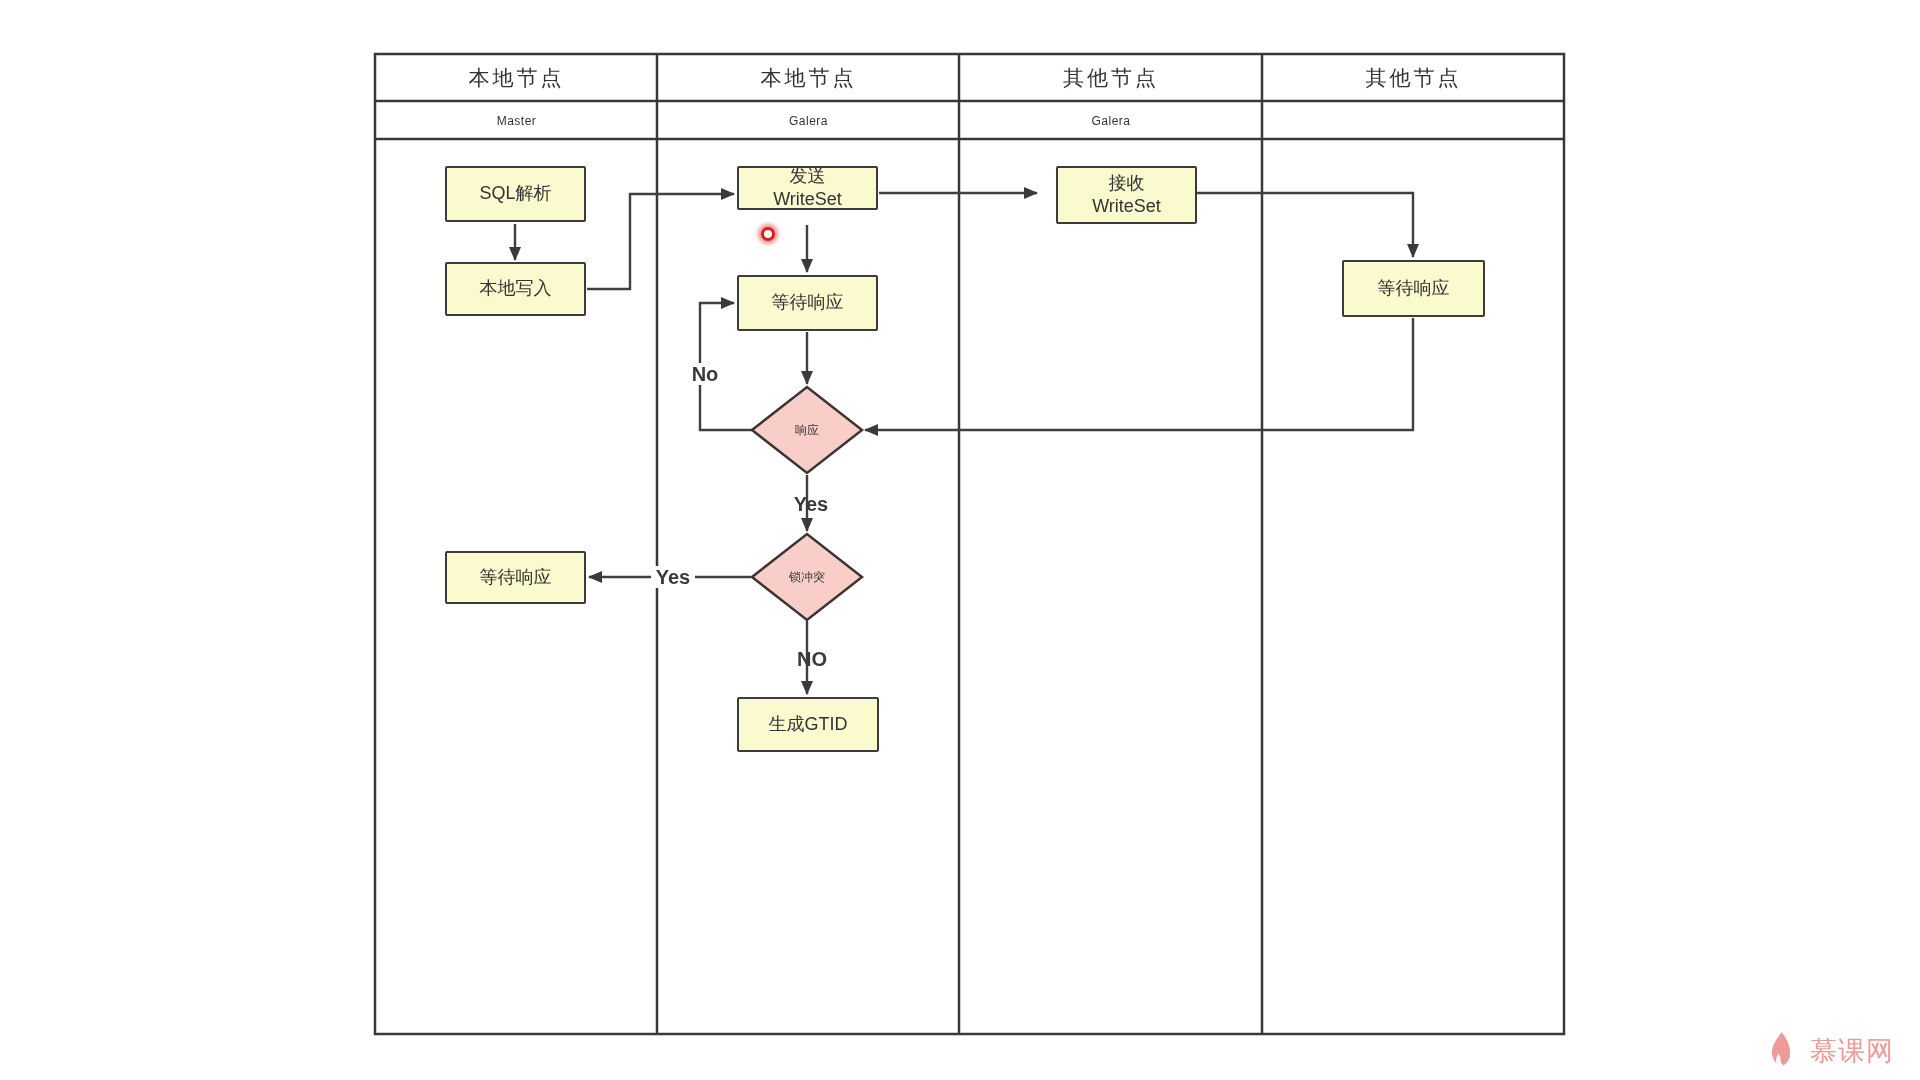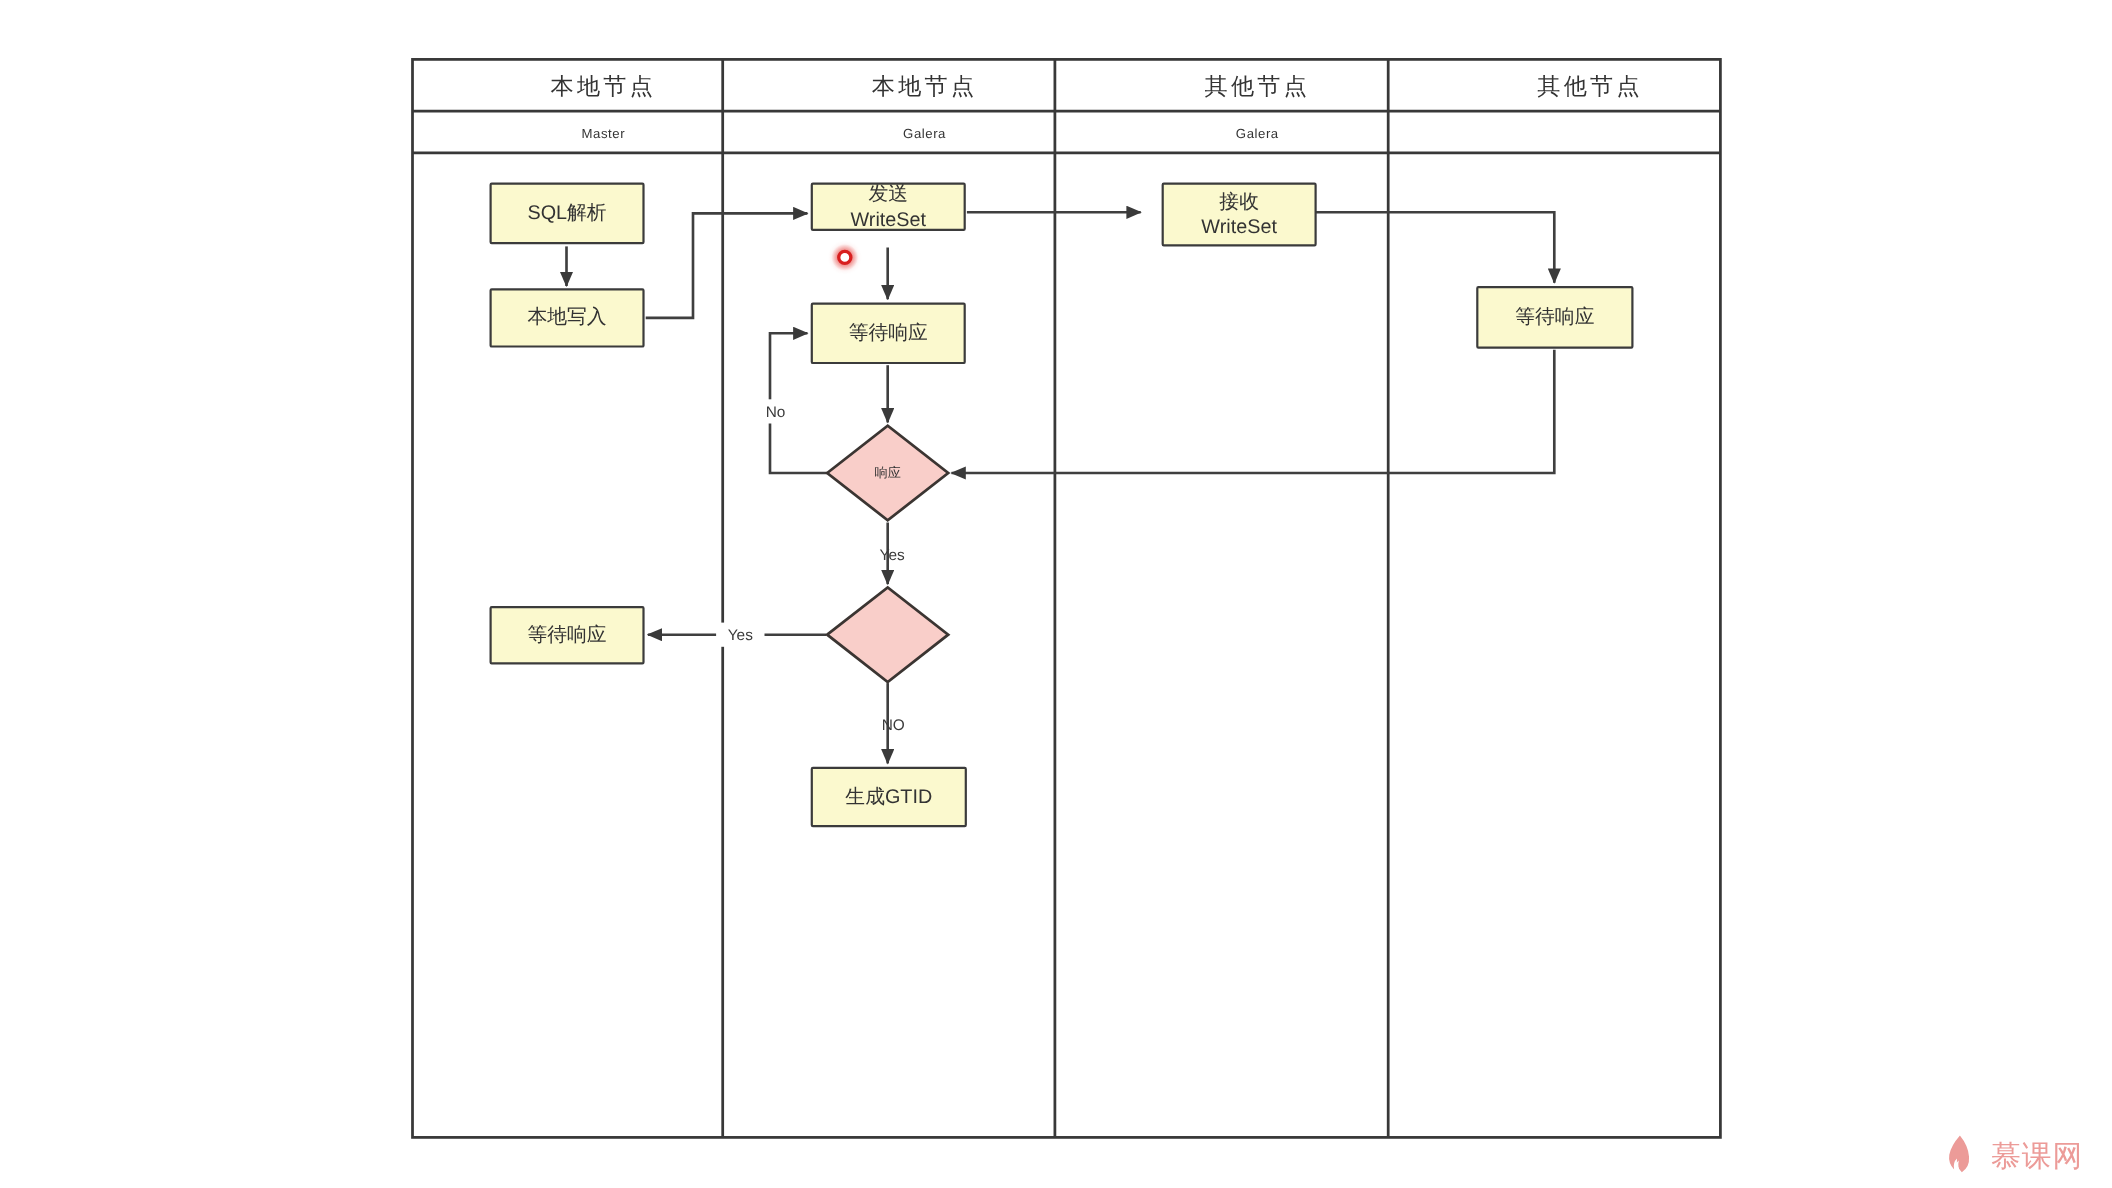--- a/index.html
+++ b/index.html
@@ -11,21 +11,20 @@
     overflow:hidden;
     position:relative;
   }
   .canvas{position:absolute;left:0;top:0;width:1920px;height:1080px;}
   .layer{position:absolute;left:0;top:0;}
 
   
   .lane-title,.lane-sub{
     position:absolute;display:flex;align-items:center;justify-content:center;
     color:#333;
-    padding-left:32px;
   }
   .lane-title{top:55px;height:46px;font-size:21px;letter-spacing:3px;}
   .lane-sub{top:102px;height:37px;font-size:12px;letter-spacing:.5px;}
   .lt1{left:376px;width:281px;} .lt2{left:658px;width:301px;}
   .lt3{left:960px;width:302px;} .lt4{left:1263px;width:301px;}
 
   
   .node{
     position:absolute;box-sizing:border-box;
     background:#FBF9CE;border:2.5px solid #3B3B3B;border-radius:2px;
@@ -45,21 +44,21 @@
   .diamond-label{
     position:absolute;display:flex;align-items:center;justify-content:center;
     font-size:12px;color:#333;font-family:Liberation Serif, serif;
   }
   .d-response{left:752px;top:387px;width:110px;height:86px;}
   .d-conflict{left:752px;top:534px;width:110px;height:86px;}
 
   
   .edge-label{
     position:absolute;display:flex;align-items:center;justify-content:center;
-    font-size:14px;color:#3a3a3a;background:#ffffff;padding:0 3px;
+    font-size:20px;color:#3a3a3a;background:#ffffff;padding:0 3px;font-weight:bold;
   }
   .el-no{left:686px;top:363px;width:32px;height:22px;}
   .el-yes-resp{left:789px;top:493px;width:38px;height:22px;background:transparent;}
   .el-yes-conf{left:651px;top:566px;width:38px;height:22px;}
   .el-no-conf{left:790px;top:648px;width:38px;height:22px;background:transparent;}
 
   
   .click-indicator{
     position:absolute;left:756px;top:222px;width:24px;height:24px;
     border-radius:50%;
@@ -148,20 +147,21 @@
   </div>
   <div class="node n-recv">
     <span>接收</span>
     <span>WriteSet</span>
   </div>
   <div class="node n-verify">
     <span>等待响应</span>
   </div>
 
   <div class="diamond-label d-response">响应</div>
+  <div class="diamond-label d-conflict">锁冲突</div>
 
   <div class="edge-label el-no">No</div>
   <div class="edge-label el-yes-resp">Yes</div>
   <div class="edge-label el-yes-conf">Yes</div>
   <div class="edge-label el-no-conf">NO</div>
 
   <div class="click-indicator">
     <div class="ring"></div>
   </div>
 

